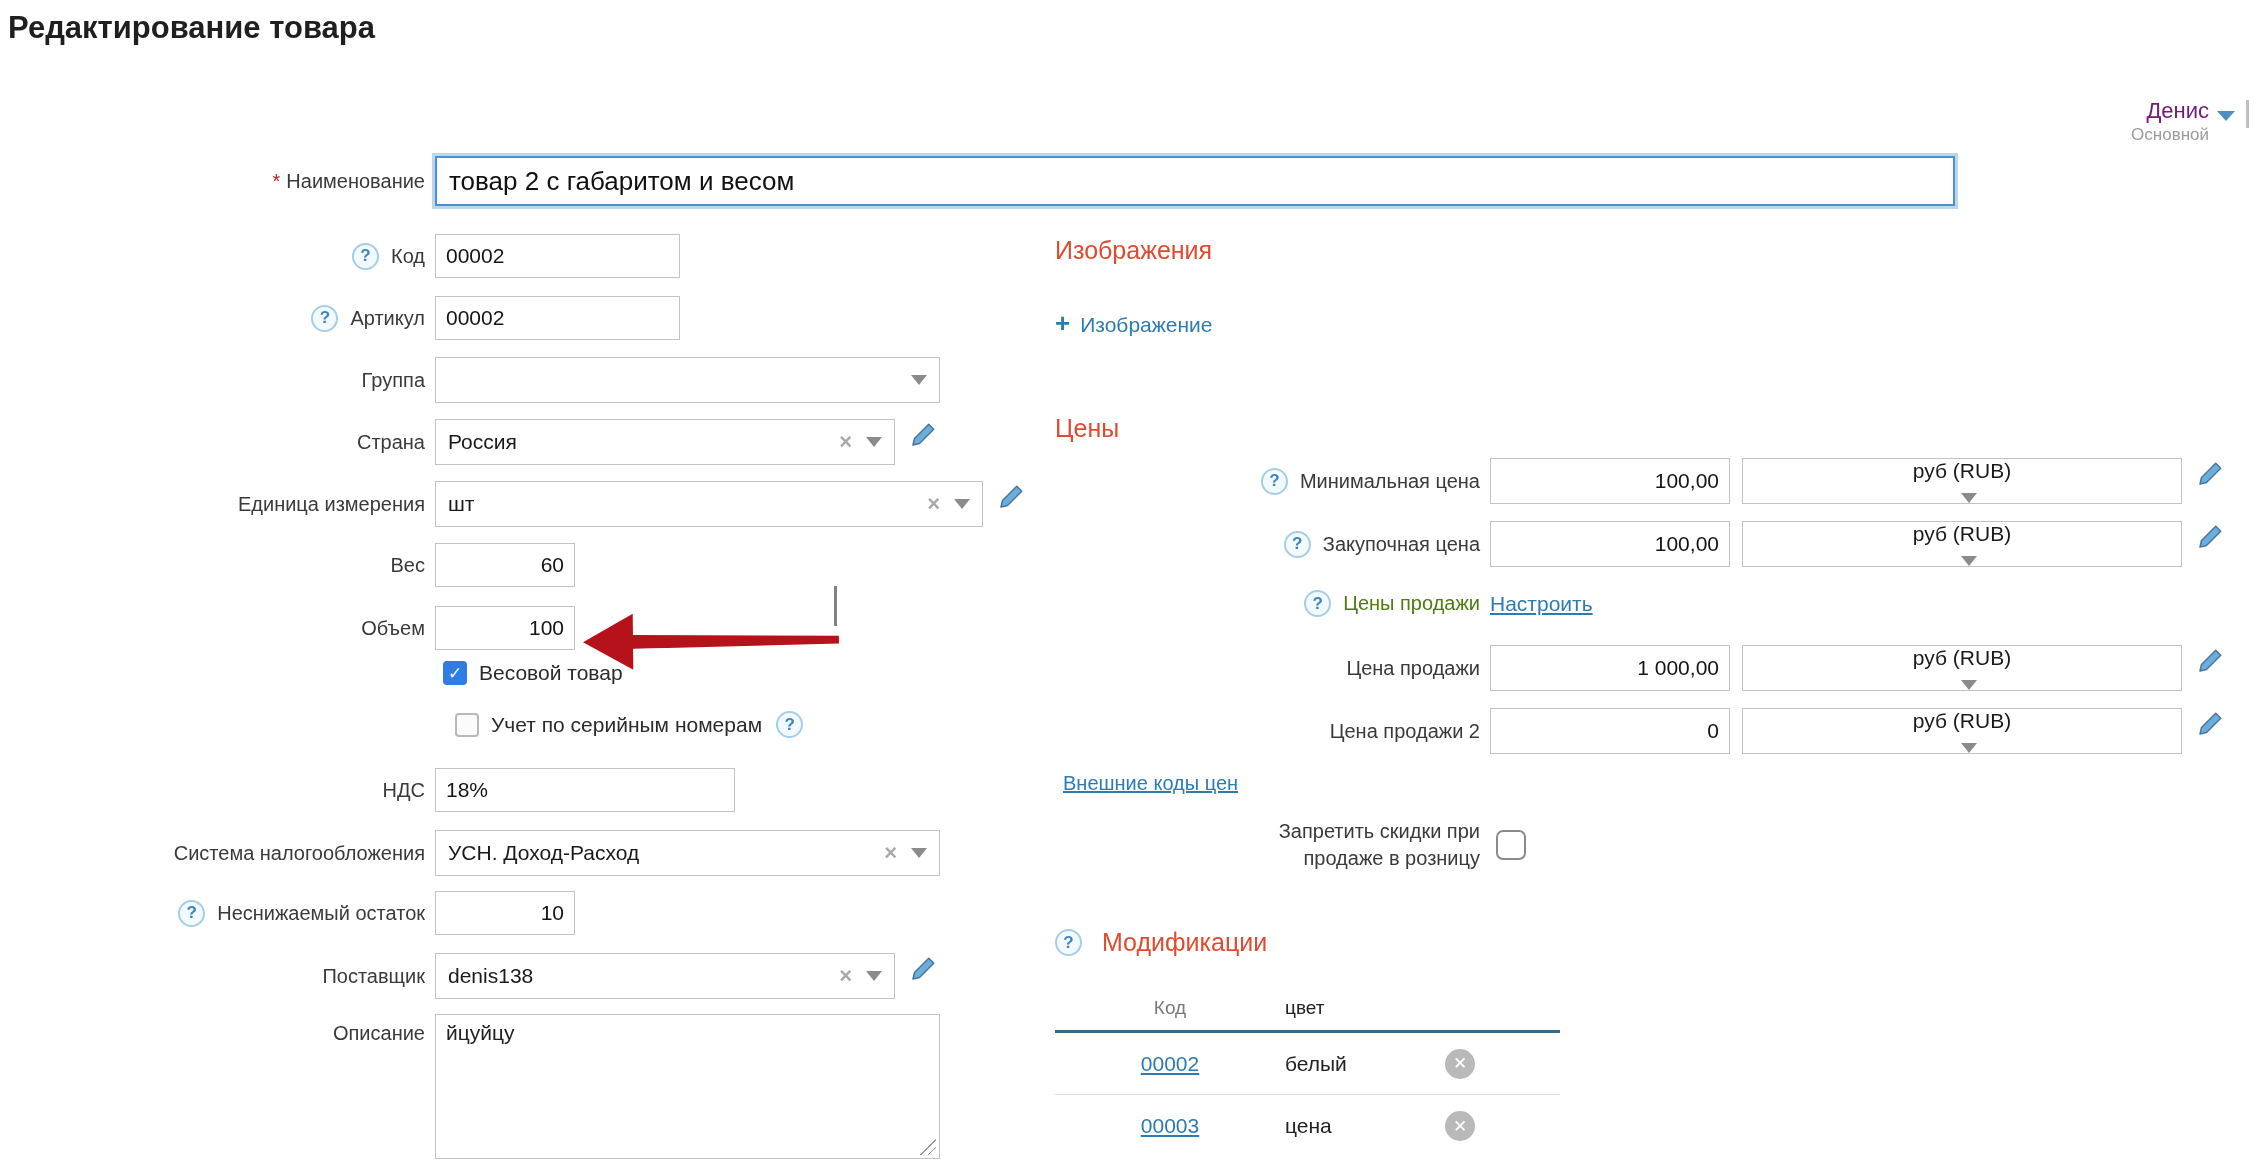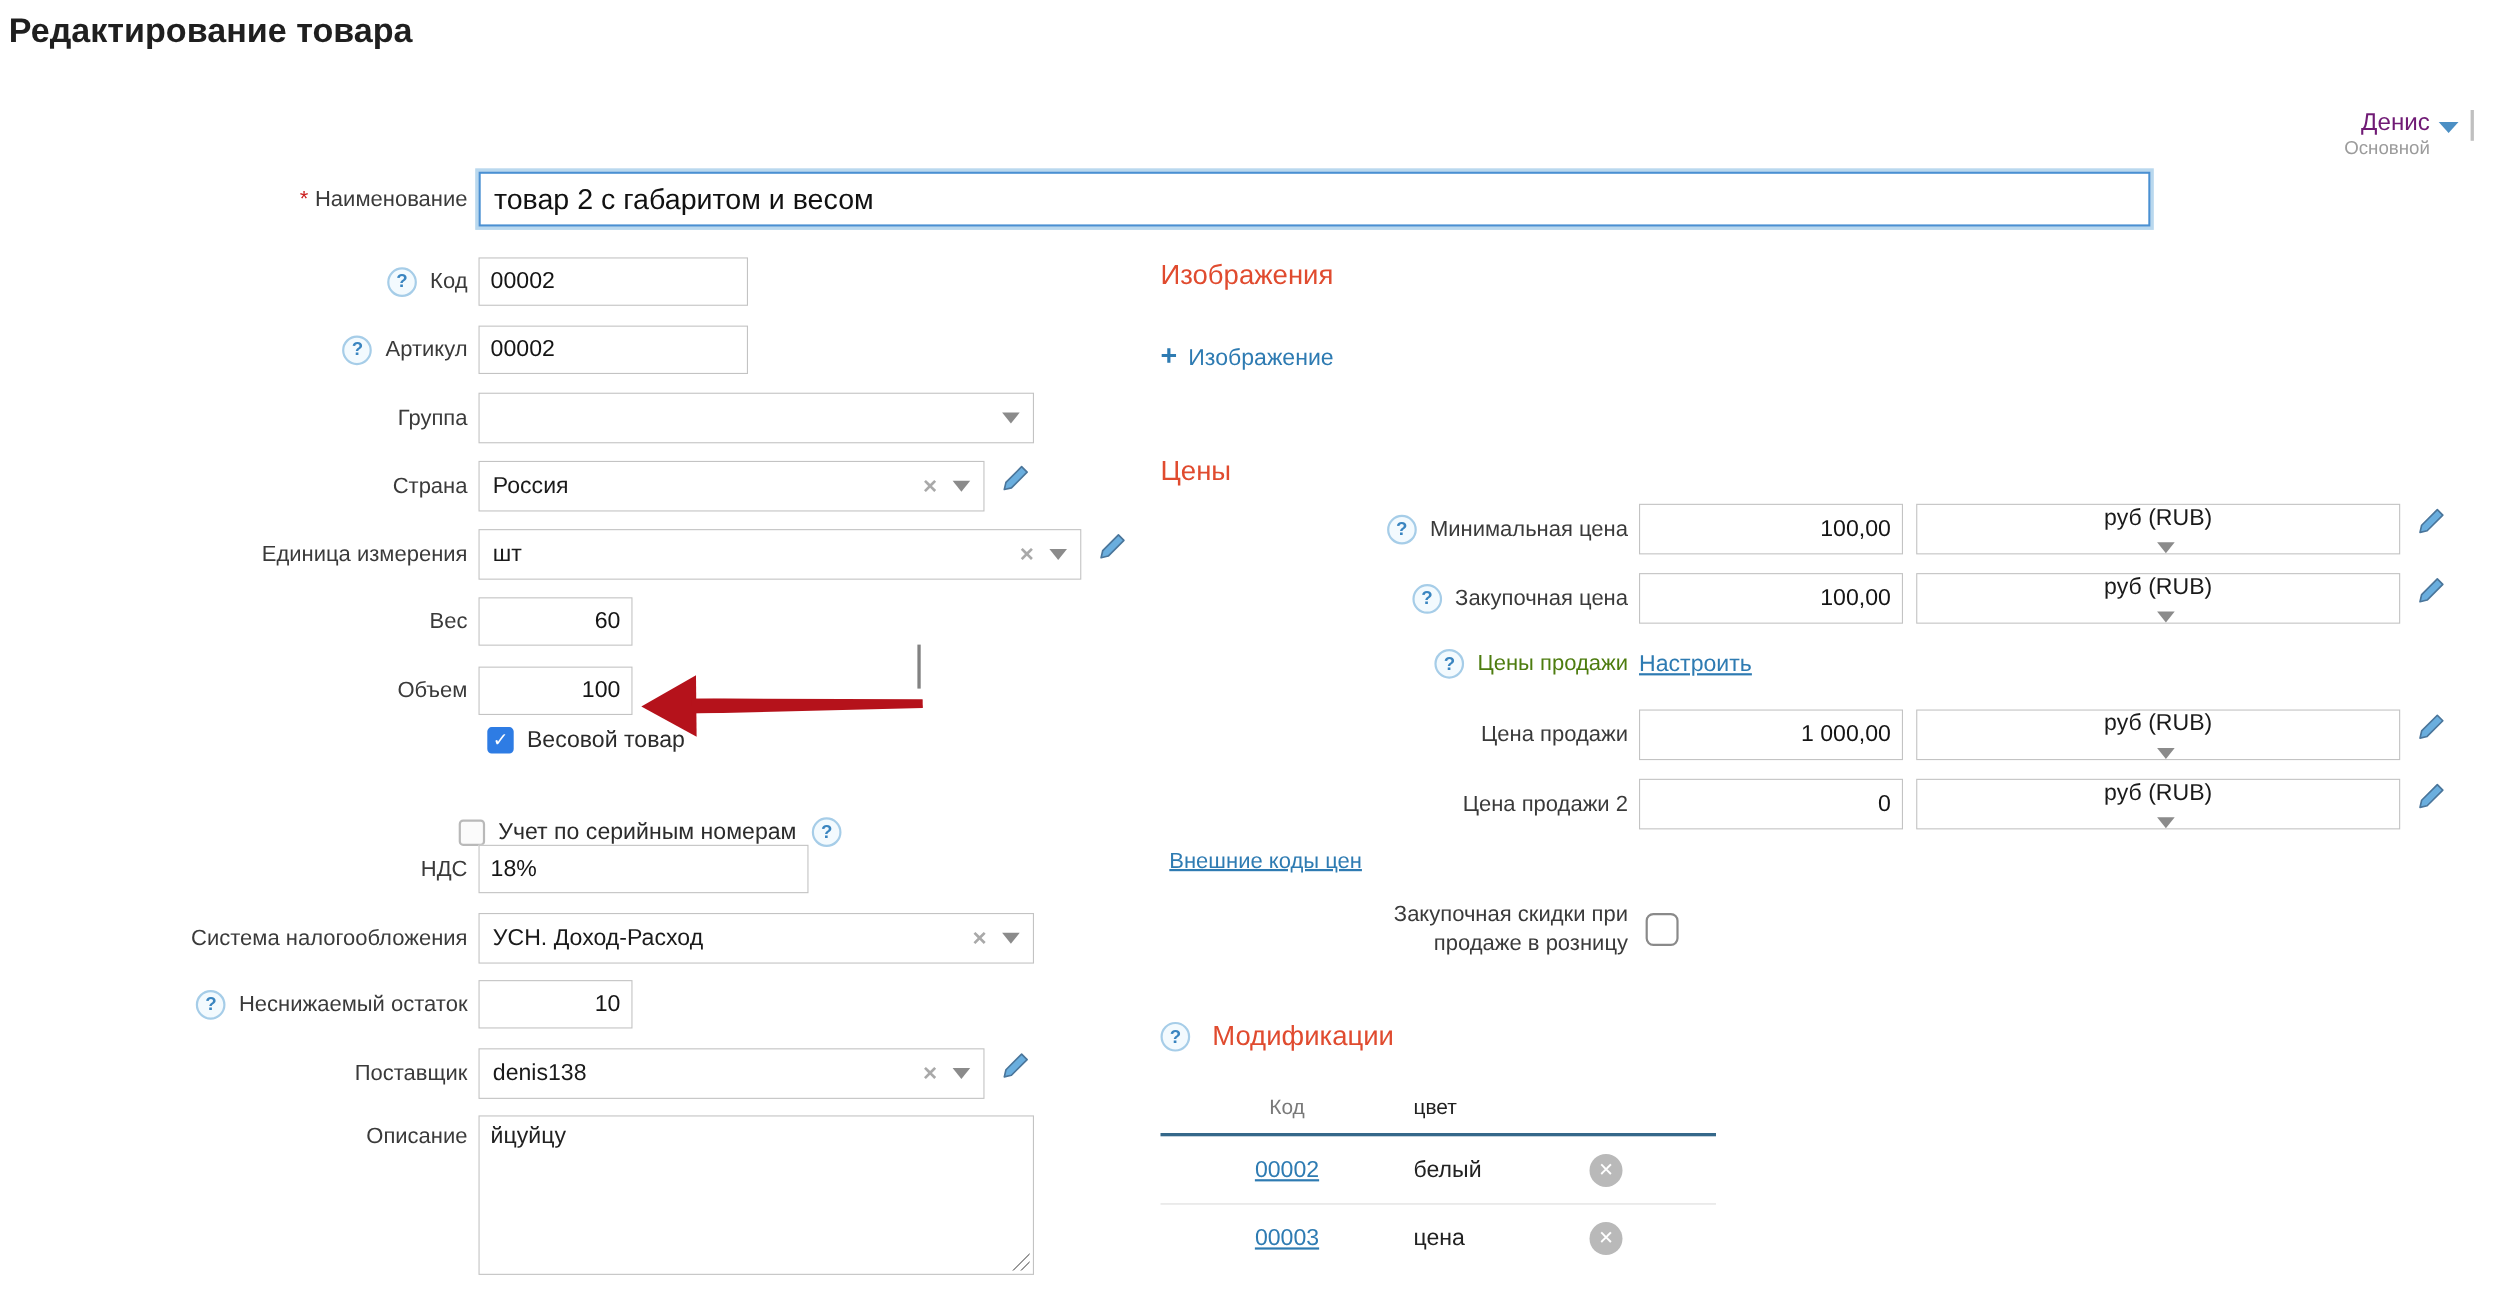--- a/index.html
+++ b/index.html
@@ -203,21 +203,21 @@
   </div>
   <div class="text-cursor"></div>
 
   <div class="lrow" style="top:661px; left:443px;">
     <span class="checkbox checked">
       <span class="check">✓</span>
     </span>
     <span class="cb-label">Весовой товар</span>
   </div>
 
-  <div class="lrow" style="top:711px; left:417px;margin-top:32px;">
+  <div class="lrow" style="top:711px; left:455px;">
     <span class="checkbox">
       
     </span>
     <span class="cb-label">Учет по серийным номерам</span>
     <span class="qicon" style="margin-left:14px;">?</span>
   </div>
 
   <div class="lrow" style="top:768px;">
     <div class="lcell">
         <span class="lbl">НДС</span>
@@ -382,21 +382,21 @@
         </span>
       </div>
     </div>
 
     <div class="rrow" style="top:772px; left:8px;">
       <a class="blue-link ul" style="font-size:20px;">Внешние коды цен</a>
     </div>
 
     <div class="rrow" style="top:818px; align-items:center;">
       <div class="two-line-label">
-        <span>Закупочная скидки при</span><br>
+        <span>Запретить скидки при</span><br>
         <span>продаже в розницу</span>
       </div>
       <div class="ctrl" style="margin-left:16px;">
         <span class="checkbox big-round">
           
         </span>
       </div>
     </div>
 
     <div class="mod-header" style="top:928px;">

